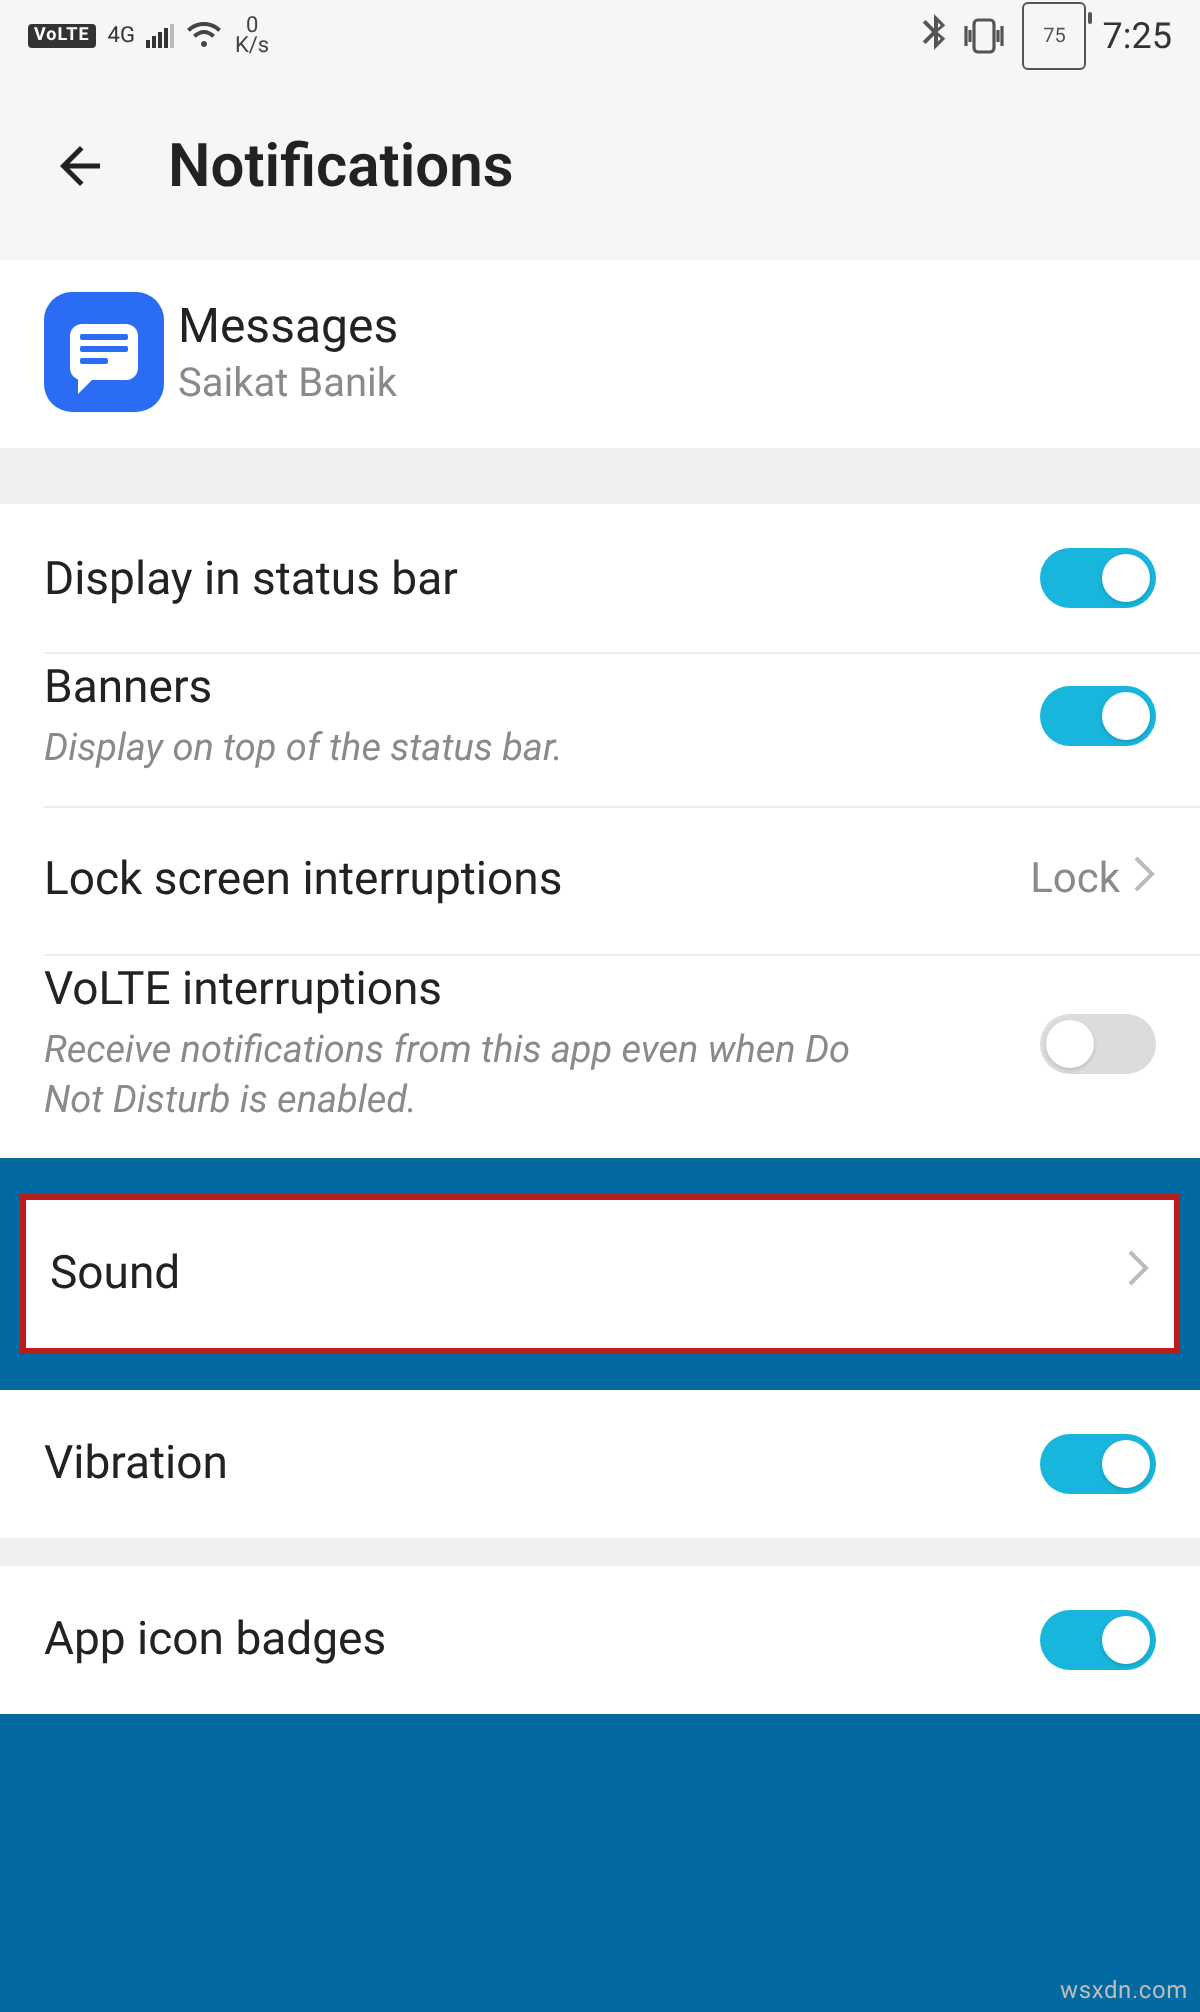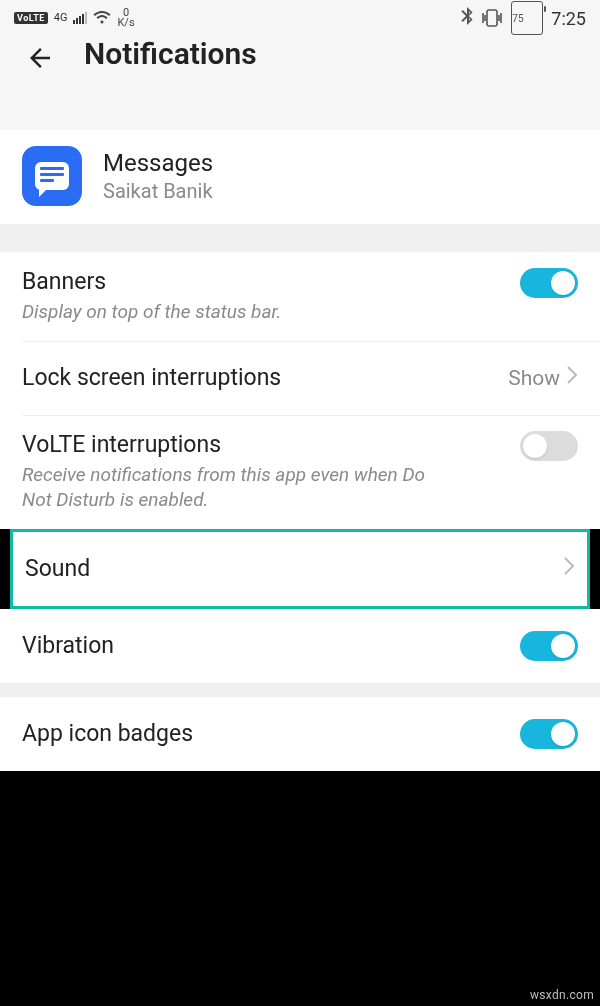--- a/index.html
+++ b/index.html
@@ -1,79 +1,79 @@
 <!DOCTYPE html>
 <html><head>
 <meta charset="utf-8">
 <style>
   * { box-sizing: border-box; margin: 0; padding: 0; }
   html, body { width: 600px; height: 1006px; font-family: -apple-system, Roboto, "Helvetica Neue", Arial, sans-serif; background: #f0f0f0; color: #222; }
-  .screen { width: 600px; height: 1006px; background: #000000; position: relative; overflow: hidden; }
+  .screen { width: 600px; height: 1006px; background: #0369a1; position: relative; overflow: hidden; }
 
   
   .status-bar { height: 36px; background: #f6f6f6; display: flex; align-items: center; padding: 0 14px; justify-content: space-between; font-size: 14px; color: #333; }
   .status-left { display: flex; align-items: center; gap: 6px; }
   .status-right { display: flex; align-items: center; gap: 8px; }
   .volte { background: #333; color: #fff; font-size: 9px; font-weight: 700; padding: 1px 3px; border-radius: 2px; letter-spacing: .5px; }
   .sig-4g { font-size: 11px; line-height: 10px; display: flex; flex-direction: column; align-items: center; }
   .bars { display: inline-flex; align-items: flex-end; gap: 1px; }
   .bars span { width: 2px; background: #333; display: inline-block; }
   .bars span:nth-child(1){height:4px}
   .bars span:nth-child(2){height:6px}
   .bars span:nth-child(3){height:8px}
   .bars span:nth-child(4){height:10px}
   .bars span:nth-child(5){height:12px; background:#bbb}
   .wifi { font-size: 16px; }
   .speed { font-size: 11px; line-height: 10px; display:flex; flex-direction:column; align-items:center; color:#444;}
   .bt { font-size: 16px; color:#555;}
   .vib-ico { display:inline-flex; align-items:center;}
   .batt { display:inline-flex; align-items:center; gap:2px;}
-  .batt-box { width:32px; height:34px; border:1.5px solid #555; border-radius:3px; position:relative; display:flex; align-items:center; font-size:10px; color:#555;}
+  .batt-box { width:32px; height:34px; border:1.5px solid #555; border-radius:3px; position:relative; display:flex; align-items:center; justify-content:center; font-size:10px; color:#555;}
   .batt-box::after { content:""; position:absolute; right:-4px; top:4px; width:2px; height:6px; background:#555; border-radius:1px;}
   .clock { font-size: 18px; color:#333; font-weight:400; }
 
   
-  .header { height: 94px; background: #f6f6f6; display:flex; align-items:flex-start; padding: 0 7px 0 18px; gap: 22px; }
+  .header { height: 94px; background: #f6f6f6; display:flex; align-items:center; padding: 0 7px 0 18px; gap: 22px; }
   .back-btn { width:44px; height:44px; display:flex; align-items:center; justify-content:center; font-size:30px; color:#222; cursor:pointer;}
   .title { font-size: 30px; font-weight:600; color:#222; }
 
   
-  .app-row { background:#fff; padding: 16px 22px 18px 22px; display:flex; align-items:center; gap:21px; }
+  .app-row { background:#fff; padding: 16px 22px 18px 22px; display:flex; align-items:center; gap:7px; }
   .app-icon { width:60px; height:60px; border-radius:14px; background:#2a6df4; display:flex; align-items:center; justify-content:center; }
   .bubble { width:34px; height:28px; background:#fff; border-radius:6px; position:relative; }
   .bubble::after { content:""; position:absolute; left:4px; bottom:-7px; width:0; height:0; border-left:0 solid transparent; border-right:10px solid transparent; border-top:10px solid #fff; }
   .bubble-lines { position:absolute; top:5px; left:5px; right:5px; display:flex; flex-direction:column; gap:3px;}
   .bubble-lines span { height:3px; background:#2a6df4; border-radius:1px; display:block;}
   .bubble-lines span:nth-child(3){ width:60%;}
   .app-text .app-name { font-size:24px; color:#222; }
   .app-text .app-sub { font-size:20px; color:#8a8a8a; margin-top:2px;}
 
   
   .gap { height: 14px; background:#f0f0f0; }
   .group { background:#fff; }
   .row { display:flex; align-items:center; justify-content:space-between; padding: 22px 22px; min-height:74px; position:relative;}
   .row + .row::before { content:""; position:absolute; left:22px; right:0; top:0; height:1px; background:#eee; }
   .row-text .label { font-size:23px; color:#222; }
   .row-text .sublabel { font-size:19px; color:#8a8a8a; margin-top:4px; line-height:1.35; max-width:430px;font-style:italic;}
-  .row.withsub { padding-top:16px; padding-bottom:16px; align-items:flex-start;}
+  .row.withsub { padding-top:4px; padding-bottom:16px; align-items:center;}
 
   
   .toggle { width:58px; height:30px; border-radius:30px; position:relative; cursor:pointer; flex-shrink:0;}
   .toggle.on { background:#18b6dd; }
   .toggle.off { background:#dcdcdc; }
   .knob { width:24px; height:24px; border-radius:50%; background:#fff; position:absolute; top:3px; box-shadow:0 1px 2px rgba(0,0,0,.15);}
   .toggle.on .knob { right:3px; }
   .toggle.off .knob { left:3px; }
 
   .value-text { font-size:21px; color:#8a8a8a; margin-right:6px;}
   .chevron { color:#bbb; font-size:22px; flex-shrink:0;}
   .right-wrap { display:flex; align-items:center;}
 
   
-  .highlight-box { border:3px solid #14b8a6; margin:0 10px; background:#fff;}
+  .highlight-box { border:3px solid #b91c1c; margin:18px 10px; background:#fff;}
   .highlight-box .row::before { display:none;}
   .highlight-box .row { padding-left:12px; padding-right:12px;}
 
   .watermark { position:absolute; right:6px; bottom:4px; font-size:12px; color:#bdbdbd; letter-spacing:.3px;}
 </style>
 </head>
 <body>
 
 <div class="screen">
 
@@ -148,37 +148,45 @@
       <div class="app-sub">Saikat Banik</div>
     </div>
   </div>
 
   <div class="gap"></div>
 
 
   <div class="gap"></div>
 
   <div class="group">
+    <div class="row">
+      <div class="row-text">
+          <div class="label">Display in status bar</div>
+        </div>
+      <div class="toggle on">
+          <div class="knob"></div>
+        </div>
+    </div>
 
     <div class="row withsub">
       <div class="row-text">
         <div class="label">Banners</div>
         <div class="sublabel">Display on top of the status bar.</div>
       </div>
       <div class="toggle on">
           <div class="knob"></div>
         </div>
     </div>
 
     <div class="row">
       <div class="row-text">
           <div class="label">Lock screen interruptions</div>
         </div>
       <div class="right-wrap">
-        <span class="value-text">Show</span>
+        <span class="value-text">Lock</span>
         <span class="chevron">
           <svg width="12" height="20" viewBox="0 0 12 20">
               <path d="M2 2l8 8-8 8" fill="none" stroke="#bbb" stroke-width="2"></path>
             </svg>
         </span>
       </div>
     </div>
 
     <div class="row withsub">
       <div class="row-text">

